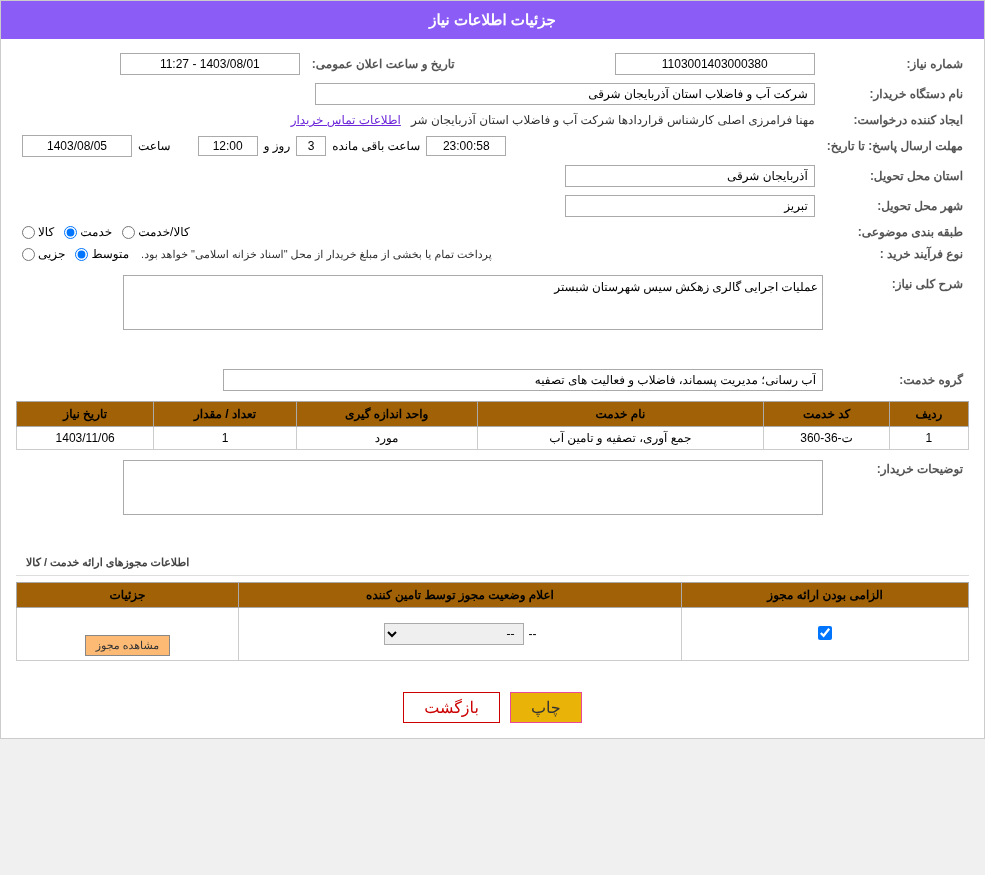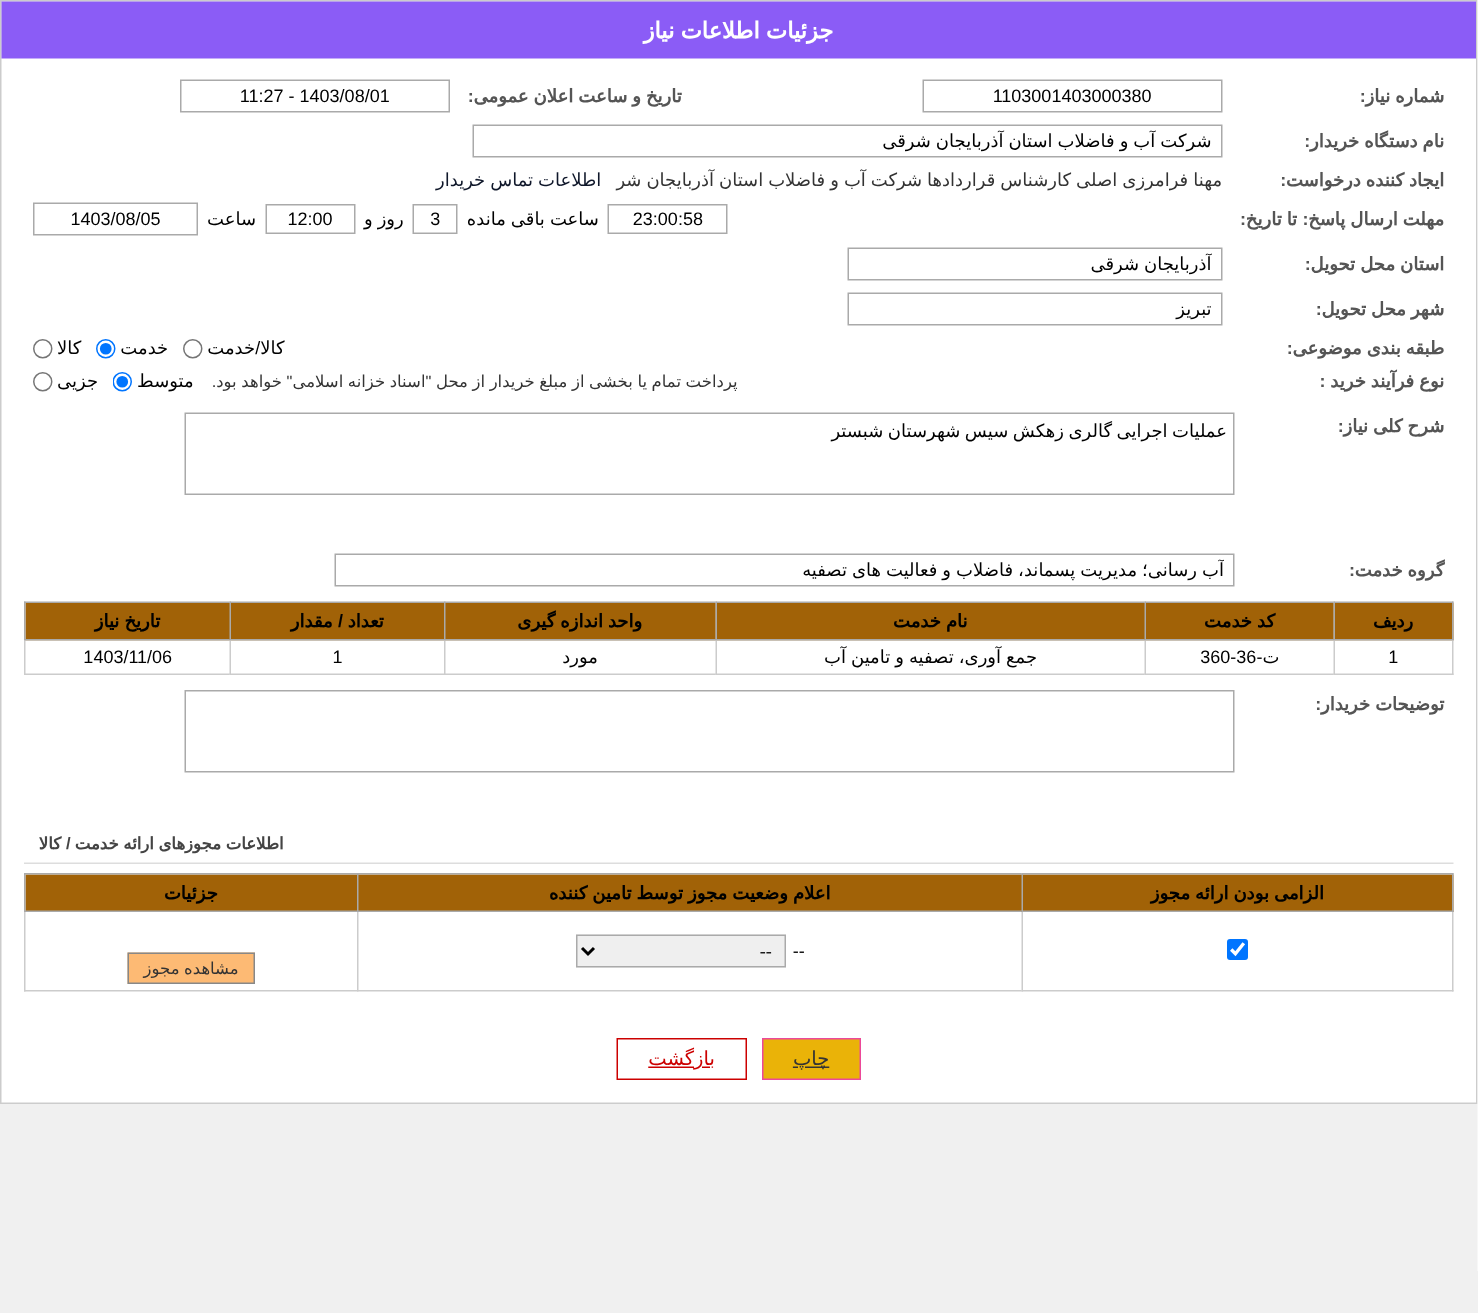--- a/index.html
+++ b/index.html
@@ -48,21 +48,21 @@
     .input-box {
       border: 1px solid #aaa;
       background: #fff;
       padding: 3px 6px;
       font-size: 12px;
       font-family: Tahoma, Arial, sans-serif;
       direction: rtl;
       text-align: right;
     }
     .input-date { width: 160px; }
-    .link-blue { color: #0f172a; cursor: pointer; }
+    .link-blue { color: #6d28d9; text-decoration: underline; cursor: pointer; }
     .row-time {
       display: flex;
       align-items: center;
       gap: 6px;
       justify-content: flex-end;
     }
     .radio-row {
       display: flex;
       align-items: center;
       gap: 10px;
@@ -126,25 +126,24 @@
     .sub-section-title {
       text-align: left;
       font-size: 11px;
       color: #444;
       font-weight: bold;
       padding: 6px 10px;
       border-bottom: 1px solid #ddd;
     }
     .btn {
       padding: 5px 20px;
-      font-size: 13px;
+      font-size: 16px;
       font-family: Tahoma;
       cursor: pointer;
       border: 1px solid #aaa;
-      text-decoration: underline;
     }
     .btn-primary {
       background: #eab308;
       color: #333;
       border: 1px solid #ec4899;
     }
     .btn-secondary {
       background: #fff;
       color: #cc0000;
       border: 1px solid #cc0000;
@@ -216,21 +215,21 @@
         </td>
       </tr>
       <tr>
         <td class="label-cell">مهلت ارسال پاسخ: تا تاریخ:</td>
         <td class="value-cell" colspan="4">
           <div class="row-time">
             <span style="border:1px solid #aaa;padding:2px 6px;background:#fff;min-width:80px;text-align:center;display:inline-block;">23:00:58</span>
             <span>ساعت باقی مانده</span>
             <span style="border:1px solid #aaa;padding:2px 6px;background:#fff;min-width:30px;text-align:center;display:inline-block;">3</span>
             <span>روز و</span>
-            <span style="border:1px solid #aaa;padding:2px 6px;background:#fff;min-width:60px;text-align:center;display:inline-block;">12:00</span>
+            <span style="border:1px solid #aaa;padding:2px 6px;background:#fff;min-width:60px;text-align:center;display:inline-block;margin-left:21px;">12:00</span>
             <span>ساعت</span>
             <input class="input-box input-date" type="text" readonly="" style="width: 110px; text-align: center;" value="1403/08/05">
           </div>
         </td>
       </tr>
       <tr>
         <td class="label-cell">استان محل تحویل:</td>
         <td class="value-cell" colspan="4">
           <input class="input-box" type="text" readonly="" style="width: 250px;" value="آذربایجان شرقی">
         </td>

